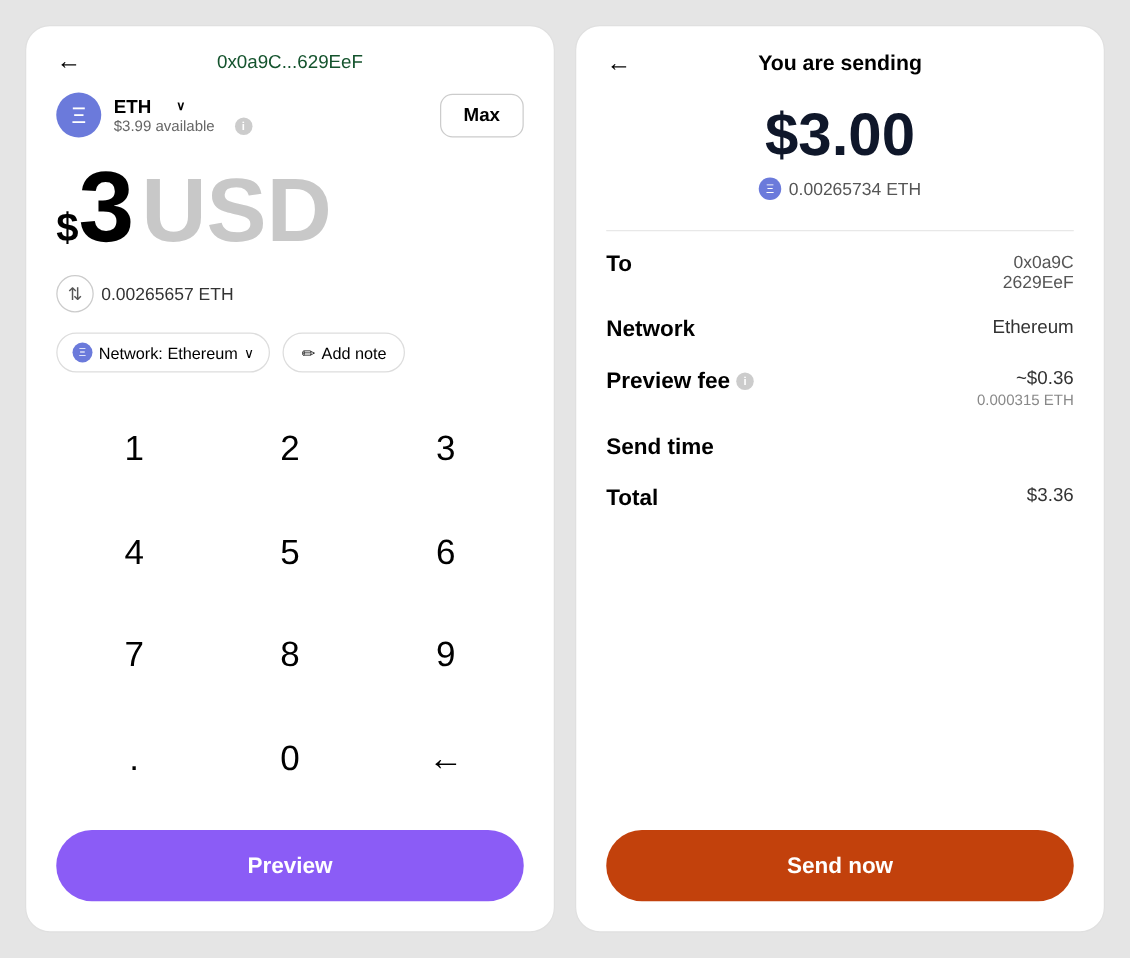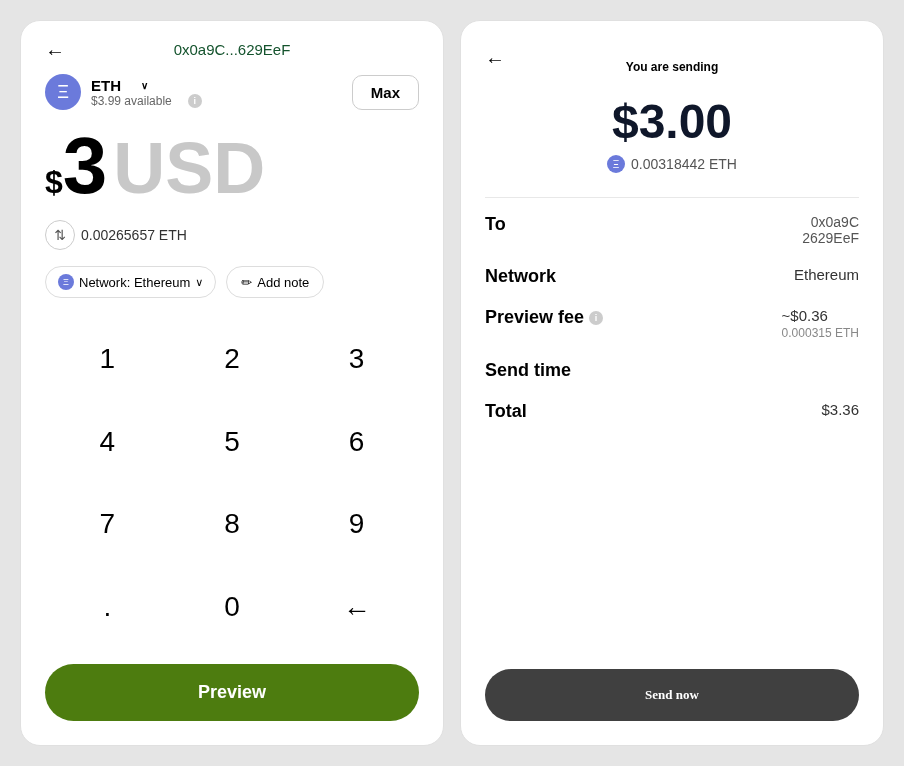--- a/index.html
+++ b/index.html
@@ -210,21 +210,21 @@
       display: flex;
       align-items: center;
       justify-content: center;
       font-size: 28px;
       font-weight: 400;
       color: #000;
       cursor: pointer;
       padding: 12px 0;
     }
     .preview-btn {
-      background: #4d7c0f;
+      background: #8b5cf6;
       color: #fff;
       border: none;
       border-radius: 50px;
       padding: 18px;
       font-size: 18px;
       font-weight: 600;
       cursor: pointer;
       width: 100%;
     }
 
@@ -234,24 +234,23 @@
       align-items: center;
       justify-content: center;
       position: relative;
       margin-bottom: 20px;
     }
     .right-panel .back-arrow {
       position: absolute;
       left: 0;
     }
     .right-panel .header-title {
-      font-size: 12px;
-      font-weight: 700;
-      color: #000;
-      margin-top: 19px;
+      font-size: 17px;
+      font-weight: 700;
+      color: #000;
     }
     .send-amount-usd {
       text-align: center;
       font-size: 48px;
       font-weight: 700;
       color: #0f172a;
       margin-bottom: 6px;
     }
     .send-amount-eth {
       display: flex;
@@ -288,49 +287,49 @@
       margin-bottom: 20px;
     }
     .detail-label {
       font-size: 18px;
       font-weight: 700;
       color: #000;
     }
     .detail-value {
       font-size: 15px;
       color: #333;
+      text-align: right;
     }
     .detail-value-sub {
       font-size: 12px;
       color: #888;
       text-align: right;
       margin-top: 2px;
     }
     .to-address {
       font-size: 14px;
       color: #555;
       text-align: right;
     }
     .detail-label-with-icon {
       display: flex;
       align-items: center;
       gap: 5px;
     }
     .send-now-btn {
-      background: #404040;
+      background: #c2410c;
       color: #fff;
       border: none;
       border-radius: 50px;
       padding: 18px;
-      font-size: 13px;
+      font-size: 18px;
       font-weight: 600;
       cursor: pointer;
       width: 100%;
       margin-top: auto;
-      font-family: Liberation Serif, serif;
     }
     .chevron-small {
       font-size: 10px;
     }
   </style>
 </head>
 <body>
 
 <div class="container">
 
@@ -401,21 +400,21 @@
   <div class="panel right-panel">
     <div class="header">
       <span class="back-arrow">←</span>
       <span class="header-title">You are sending</span>
     </div>
 
     <div class="send-amount-usd">$3.00</div>
 
     <div class="send-amount-eth">
       <div class="eth-icon-small">Ξ</div>
-      <span>0.00318442 ETH</span>
+      <span>0.00265734 ETH</span>
     </div>
 
     <hr class="divider">
 
     <div class="detail-section">
       <div class="detail-row">
         <div>
           <div class="detail-label">To</div>
         </div>
         <div>

